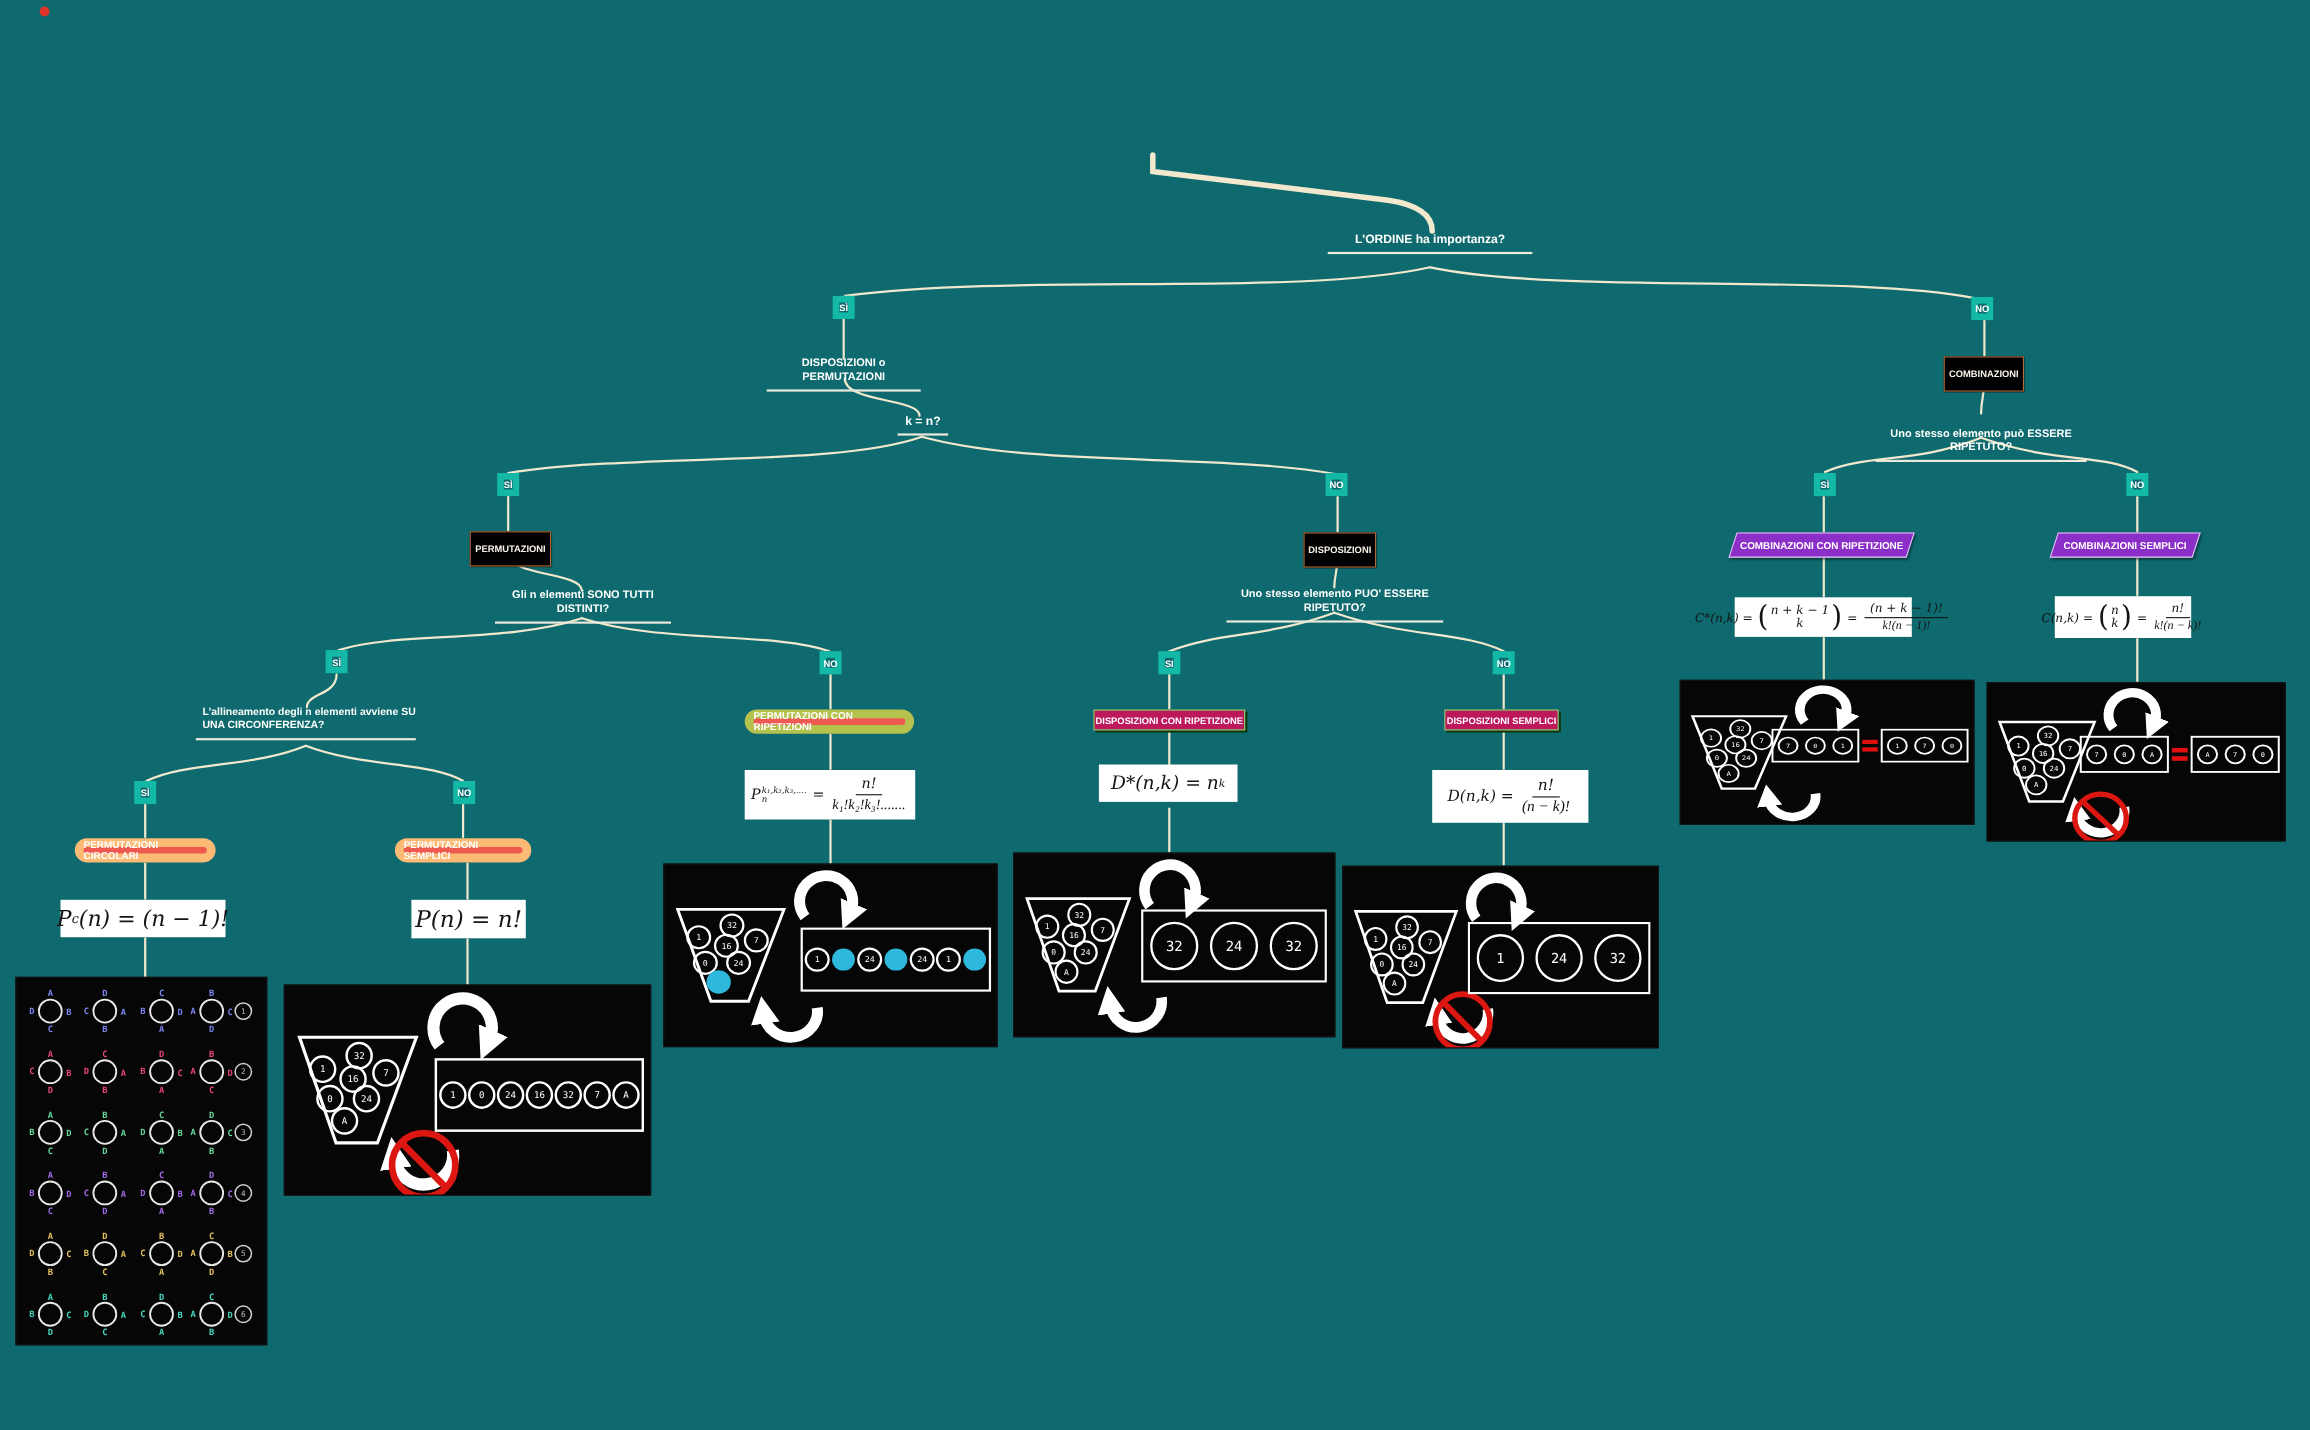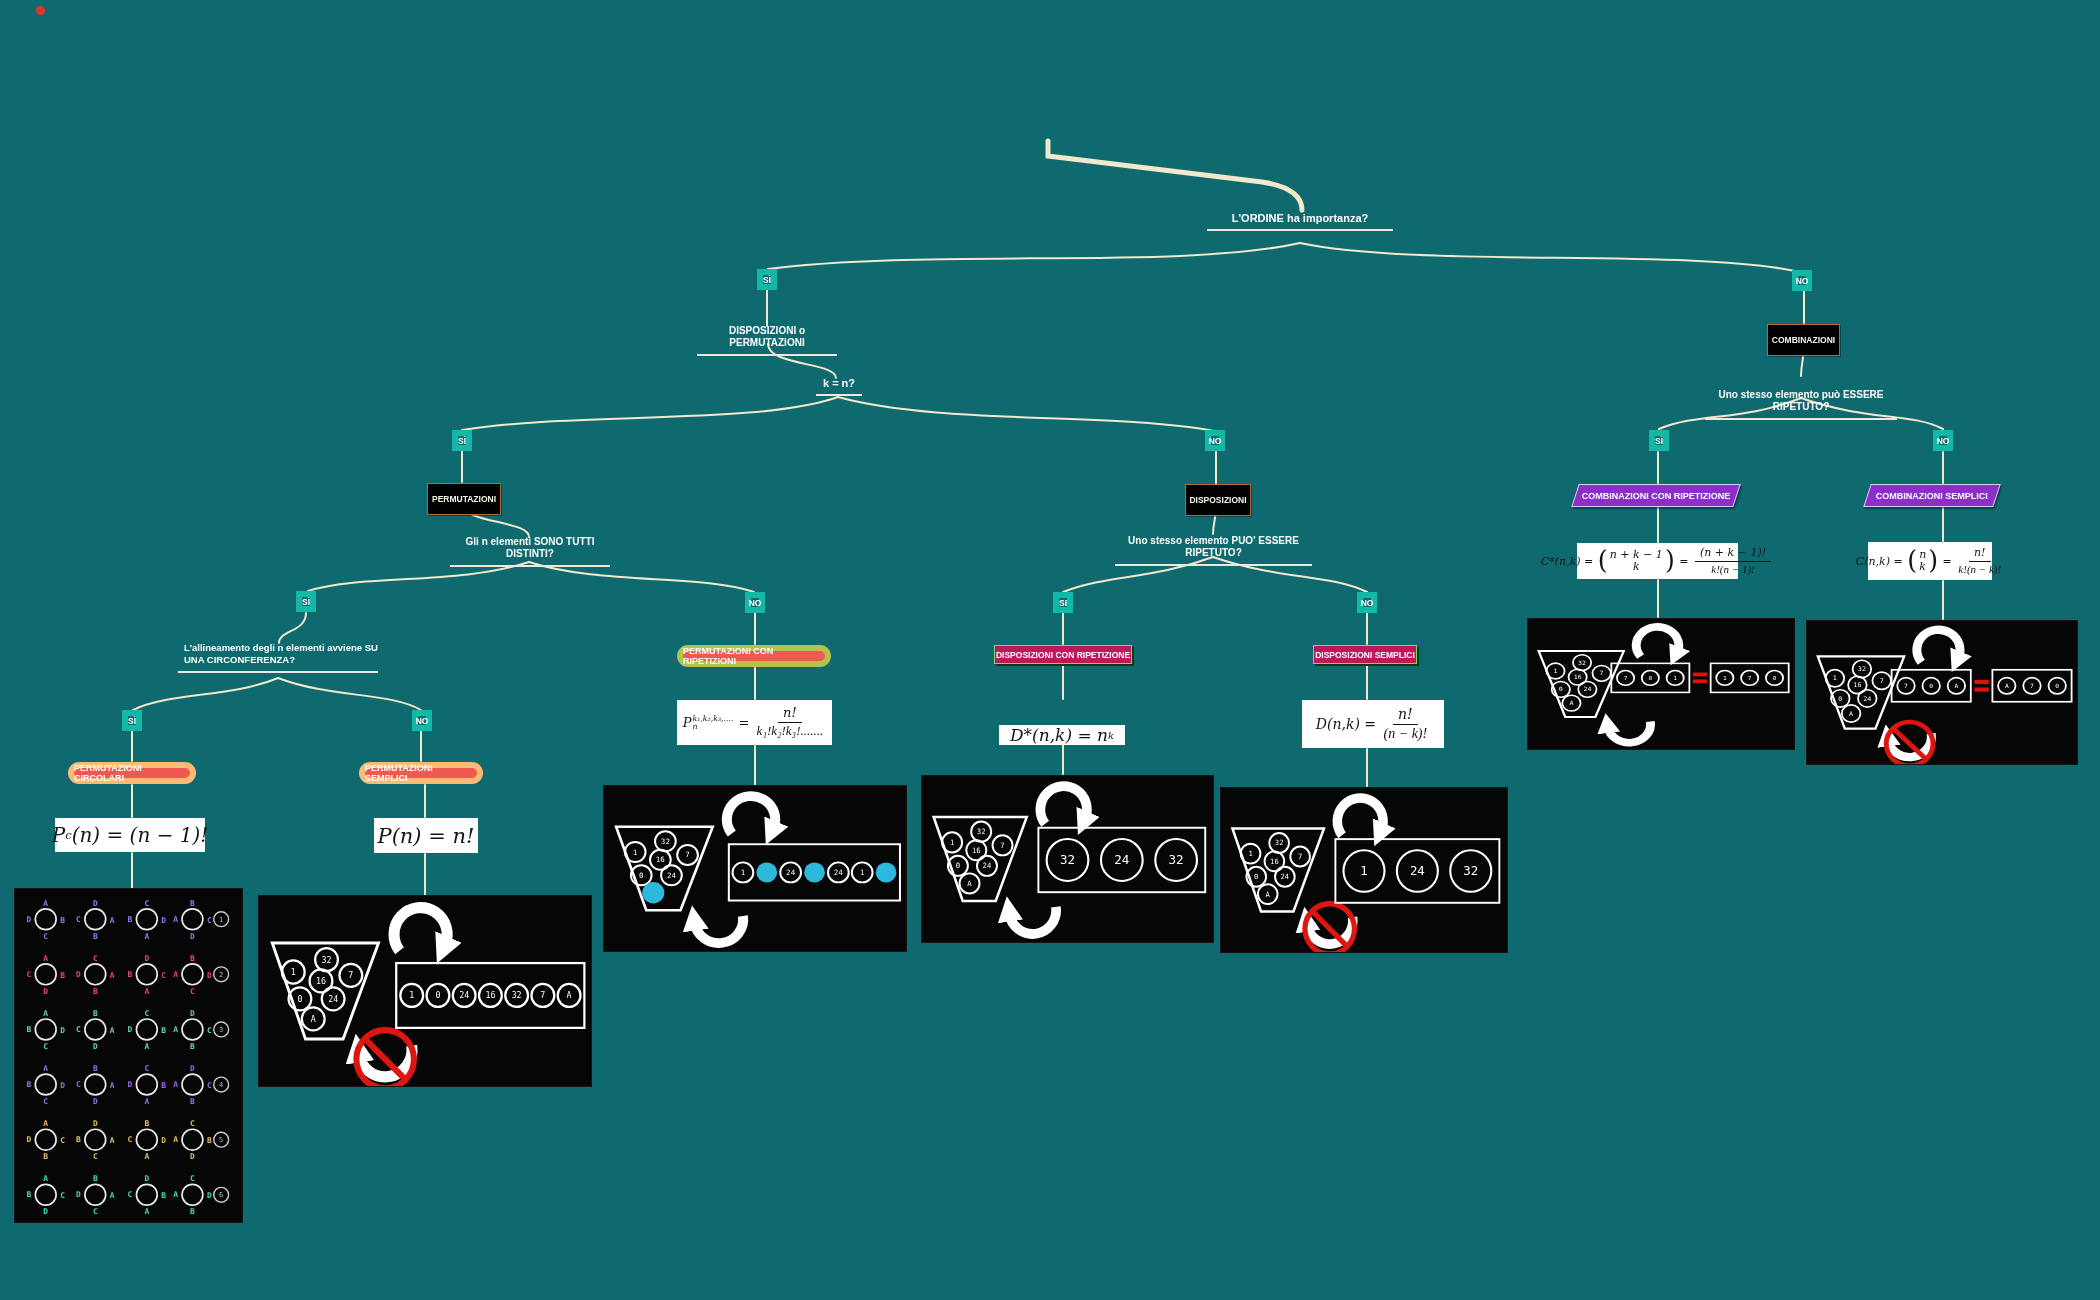--- a/index.html
+++ b/index.html
@@ -15,21 +15,21 @@
   .qlabel{position:absolute;color:#fff;font-weight:bold;font-size:11px;text-align:center;
           padding-bottom:5px;border-bottom:2px solid #ece9dc;z-index:2;line-height:12px;}
   .qleft{text-align:left;padding-left:6px;box-sizing:border-box;}
   .ynbox{position:absolute;width:20px;height:21px;border:6px solid #14b8a6;box-sizing:border-box;
          color:#fff;font-weight:bold;font-size:8.5px;display:flex;align-items:center;
          justify-content:center;z-index:2;background:#0e6a6e;}
   .tag-orange{position:absolute;height:32px;background:#000000;border:1px solid #b06a32;
               color:#f8f3ea;font-weight:bold;font-size:8.5px;display:flex;align-items:center;
               justify-content:center;z-index:2;box-sizing:border-box;
               box-shadow:1px 1px 0 rgba(0,0,0,.35);}
-  .pill-red{position:absolute;height:22px;background:#ee5a50;border:6px solid #fdba74;
+  .pill-red{position:absolute;height:22px;background:#ee5a50;border:8px solid #fdba74;
             border-radius:12px;color:#fff;font-weight:bold;font-size:9px;display:flex;
             align-items:center;justify-content:center;z-index:2;box-sizing:border-box;}
   .pill-olive{border-color:#b5c24e;}
   .tag-green{position:absolute;height:19px;background:#be185d;border:1px solid #74dd6b;
              color:#fff;font-weight:bold;font-size:8.5px;display:flex;align-items:center;
              justify-content:center;z-index:2;box-sizing:border-box;
              box-shadow:2px 2px 0 #0a3a0d;}
   .par-purple{position:absolute;height:23px;background:#8c2fc9;border:1px solid #ddcdf0;
               transform:skewX(-18deg);display:flex;align-items:center;justify-content:center;
               z-index:2;box-sizing:border-box;box-shadow:2px 2px 2px rgba(0,0,0,.4);}
@@ -146,21 +146,21 @@
         <span class="den">k₁!k₂!k₃!.......</span>
       </span>
     </div>
 
   <div class="tag-orange" style="left:1185px;top:484px;width:66px;">DISPOSIZIONI</div>
   <div class="qlabel" style="left:1115px;top:535px;width:197px;font-size:10px;">Uno stesso elemento PUO' ESSERE RIPETUTO?</div>
   <div class="ynbox" style="left:1053px;top:592px;">SI</div>
   <div class="ynbox" style="left:1357px;top:592px;">NO</div>
   <div class="tag-green" style="left:994px;top:645px;width:138px;">DISPOSIZIONI CON RIPETIZIONE</div>
   <div class="tag-green" style="left:1313px;top:645px;width:104px;">DISPOSIZIONI SEMPLICI</div>
-  <div class="formula" style="left:999px;top:725px;width:126px;height:20px;font-size:17px;">
+  <div class="formula" style="left:999px;top:695px;width:126px;height:34px;font-size:17px;">
       <span class="ft">D*(n,k) = n</span>
       <sup class="fsup">k</sup>
     </div>
   <div class="formula" style="left:1302px;top:700px;width:142px;height:48px;font-size:14px;">
       <span class="ft">D(n,k) = </span>
       <span class="fr">
         <span class="num">n!</span>
         <span class="den">(n − k)!</span>
       </span>
     </div>

